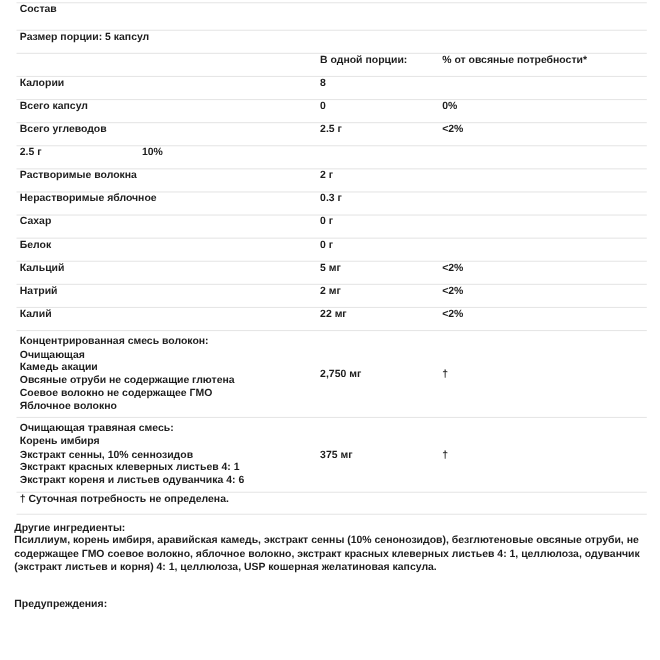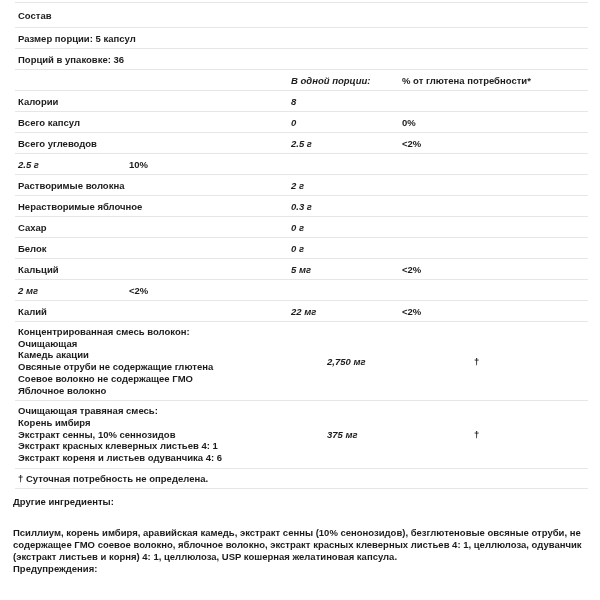--- a/index.html
+++ b/index.html
@@ -11,62 +11,58 @@
     font-size: 9.5px;
     color: #1c1c1c;
     overflow: hidden;
   }
   .facts {
     margin: 2px 12px 0 15px;
     border-top: 1px solid #e6e6e6;
   }
   .row {
     display: flex;
-    align-items: center;
     border-bottom: 1px solid #e6e6e6;
     min-height: 21px;
     padding-left: 3px;
   }
   .row.title-row { min-height: 25px; }
   .c1 { flex: 0 0 273px; padding-right: 6px; }
-  .c2 { flex: 0 0 111px; font-style: italic; }
+  .c2 { flex: 0 0 111px; }
   .c3 { flex: 1 1 auto; }
-  .row.blend { align-items: center; gap: 36px; }
+  .row.blend { align-items: center; }
   .row.blend .c1 { padding-top: 4px; padding-bottom: 4px; }
   .blend-line { line-height: 11.7px; }
   .nutrient-line { line-height: 11px; }
   .row.foot { min-height: 20px; }
   .bottom { padding: 0 13px; }
   .bottom .heading { margin-top: 7px; line-height: 11.7px; }
-  .bottom .para { margin-top: 20px; line-height: 11.7px; }
-  .bottom .warn { margin-top: 0; }
+  .bottom .para { margin-top: 0; line-height: 11.7px; }
+  .bottom .warn { margin-top: 22px; }
 </style>
 </head>
 <body>
 
 <div>
 
   <div class="facts">
 
     <div class="row title-row">
       <div class="c1">Состав</div>
     </div>
 
     <div class="row">
       <div class="c1">Размер порции: 5 капсул</div>
     </div>
 
-    <div class="row">
-      <div class="c1">Порций в упаковке: 36</div>
-    </div>
 
     <div class="row">
       <div class="c1"></div>
       <div class="c2">В одной порции:</div>
-      <div class="c3">% от глютена потребности*</div>
+      <div class="c3">% от овсяные потребности*</div>
     </div>
 
     <div id="rows-container">
         <div class="row nutrient">
           <div class="c1 nutrient-line">Калории</div>
           <div class="c2 nutrient-line">8</div>
           <div class="c3 nutrient-line"></div>
         </div>
         <div class="row nutrient">
           <div class="c1 nutrient-line">Всего капсул</div>
@@ -101,20 +97,21 @@
           <div class="c1 nutrient-line">Белок</div>
           <div class="c2 nutrient-line">0 г</div>
           <div class="c3 nutrient-line"></div>
         </div>
         <div class="row nutrient">
           <div class="c1 nutrient-line">Кальций</div>
           <div class="c2 nutrient-line">5 мг</div>
           <div class="c3 nutrient-line">&lt;2%</div>
         </div>
         <div class="row nutrient">
+          <div class="c1 nutrient-line">Натрий</div>
           <div class="c2 nutrient-line">2 мг</div>
           <div class="c3 nutrient-line">&lt;2%</div>
         </div>
         <div class="row nutrient">
           <div class="c1 nutrient-line">Калий</div>
           <div class="c2 nutrient-line">22 мг</div>
           <div class="c3 nutrient-line">&lt;2%</div>
         </div>
       </div>
 

